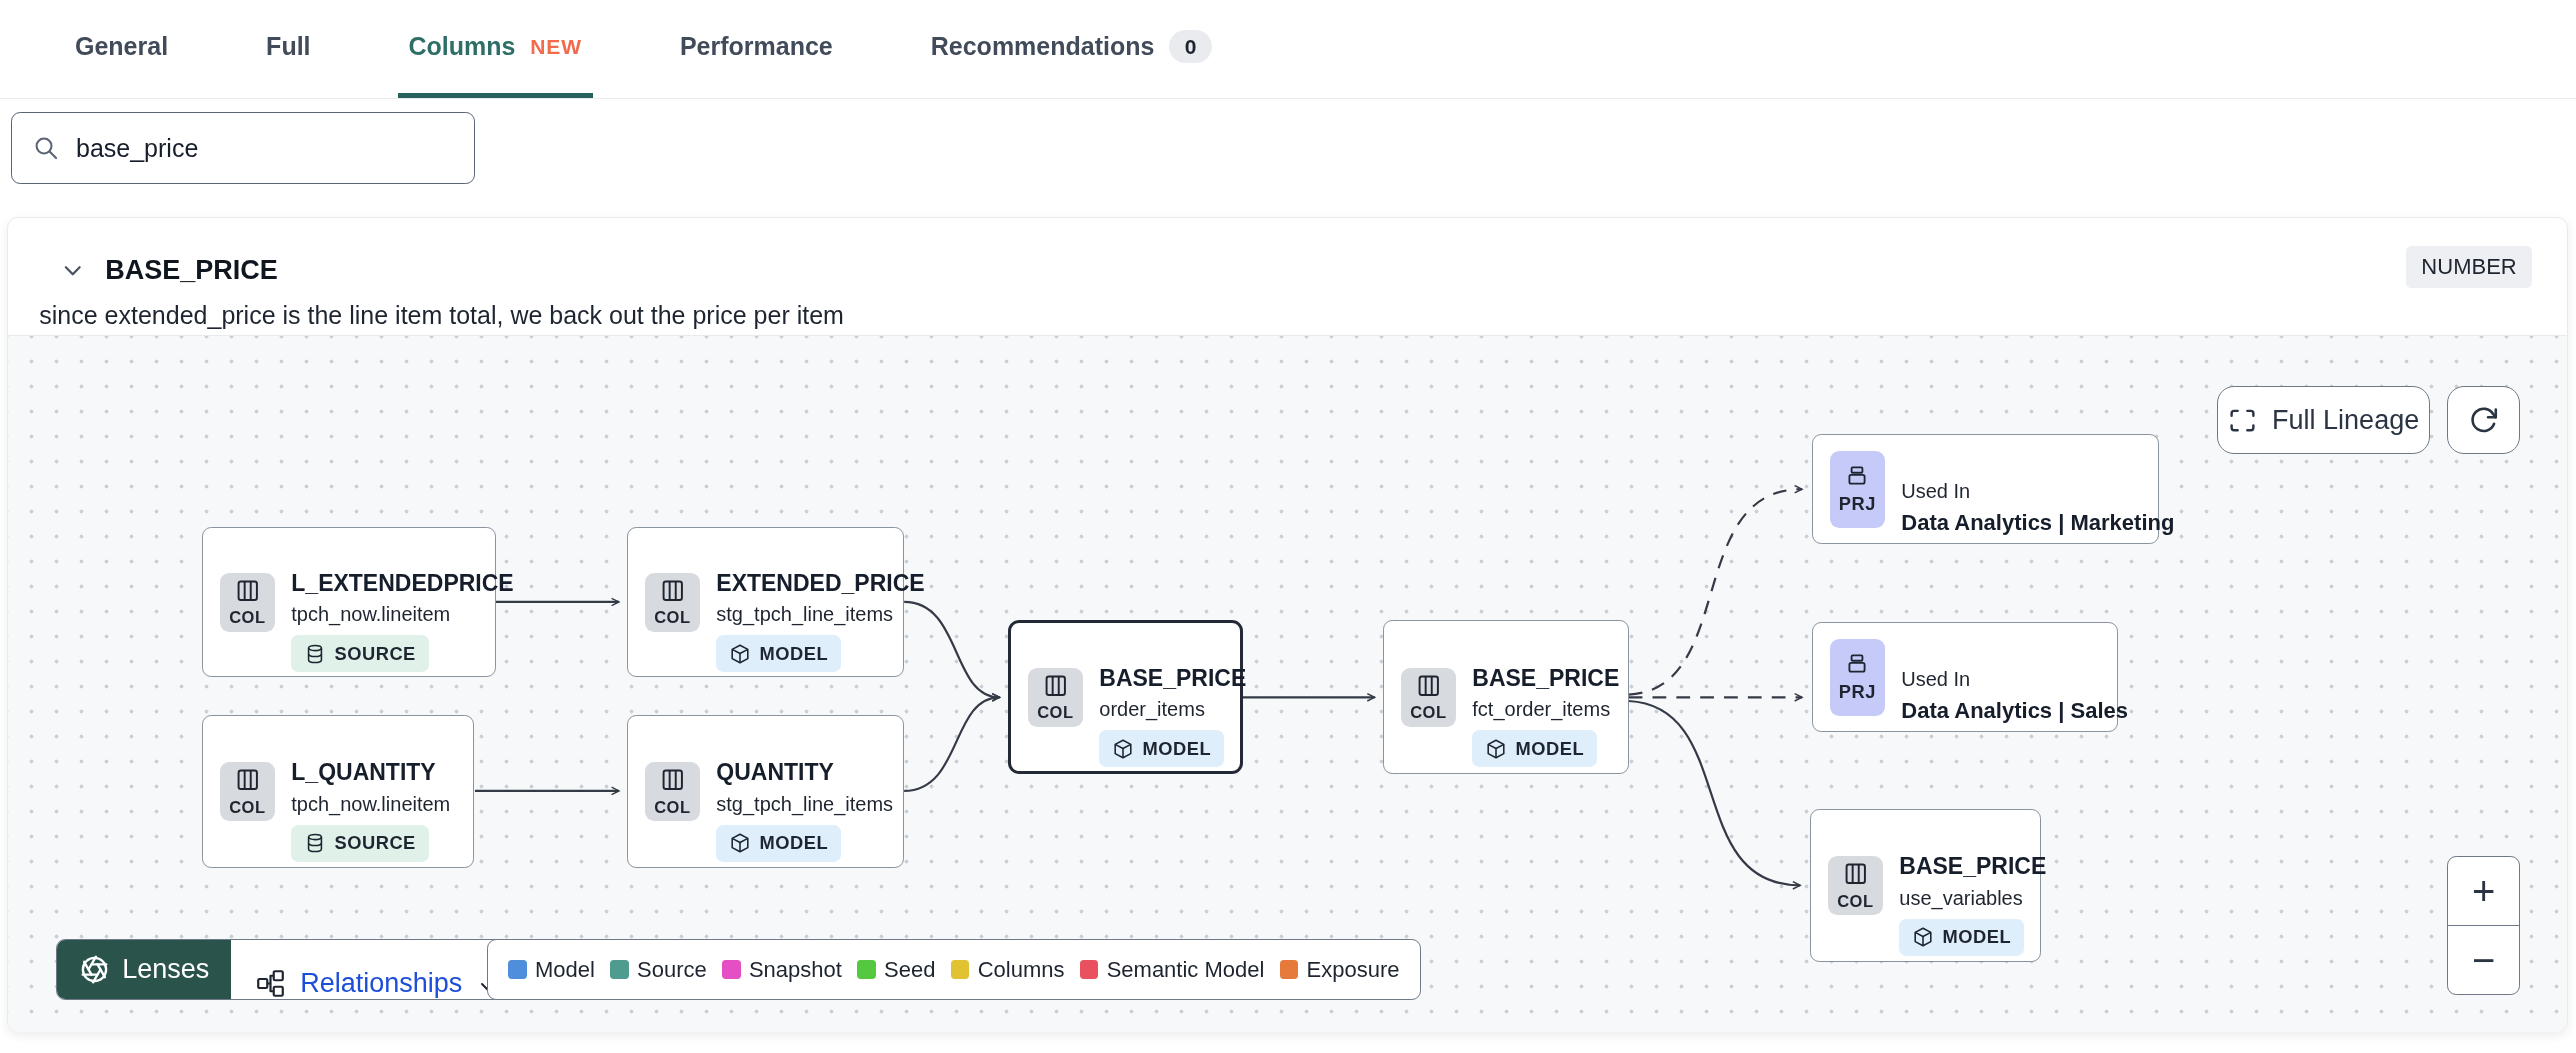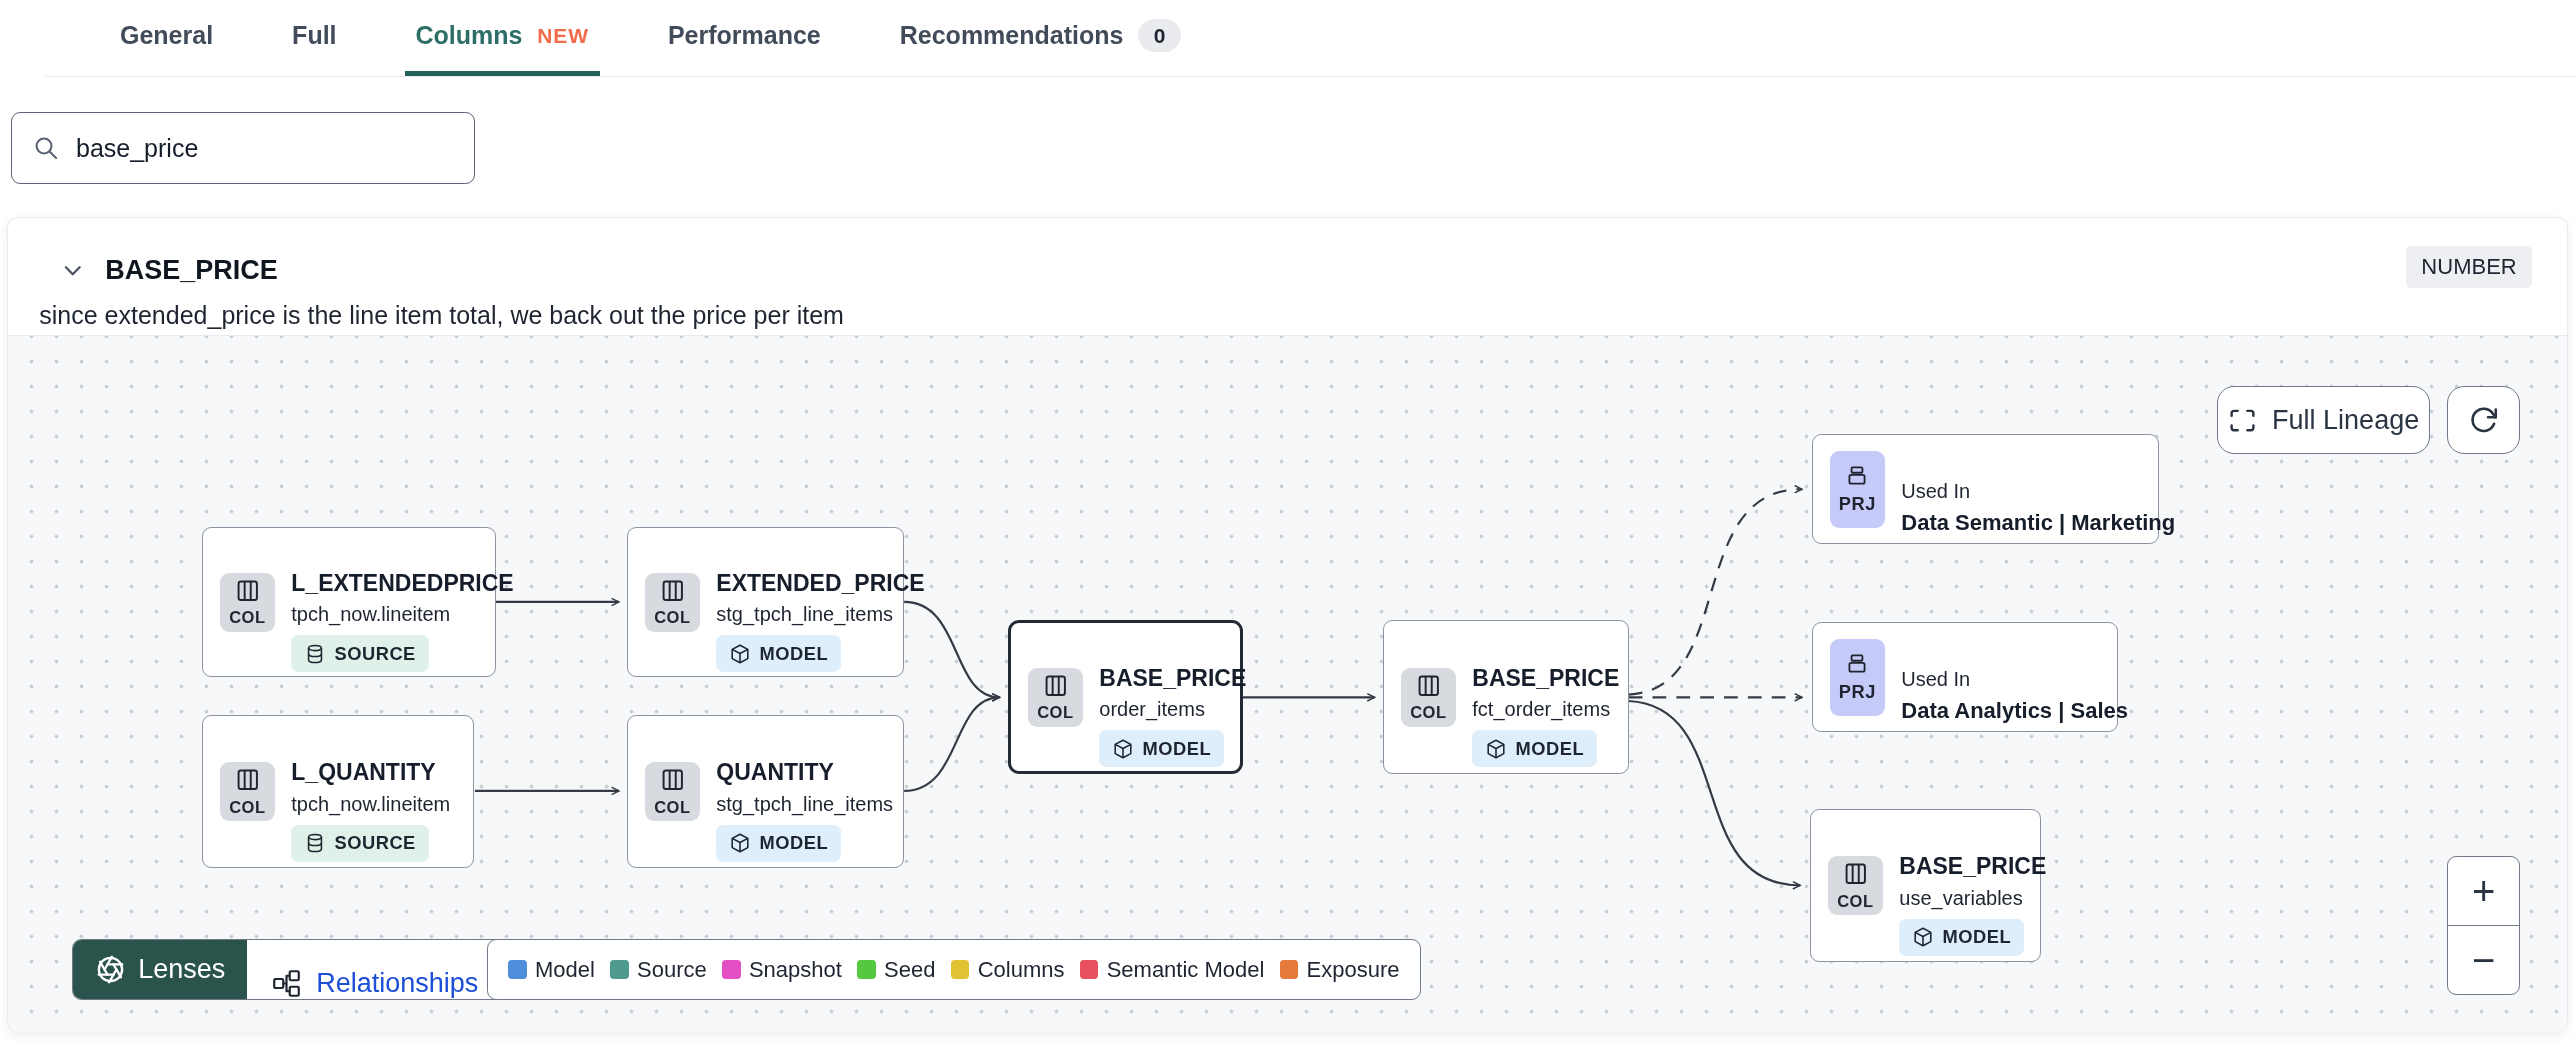--- a/index.html
+++ b/index.html
@@ -1,22 +1,22 @@
 <!DOCTYPE html>
 <html style="font-size:14.7px"><head>
 <meta charset="utf-8">
 <style>
   * { margin:0; padding:0; box-sizing:border-box; }
   html,body { background:#fff; }
   body { font-family:"Liberation Sans", sans-serif; color:#1e2530; }
   #page { position:relative; width:2576px; height:1053px; background:#fff; overflow:hidden; }
 
   
-  .tabbar { display:flex; align-items:stretch; height:77px; padding-left:64px; gap:57px;
-            border-bottom:1.8px solid #e8eaee; background:#fff;margin-left:45px; }
+  .tabbar { display:flex; align-items:stretch; height:99px; padding-left:64px; gap:76px;
+            border-bottom:1.8px solid #e8eaee; background:#fff; }
   .tab { display:flex; align-items:center; gap:14.7px; padding:0 11px; font-size:25px; font-weight:600;
          color:#414b5a; border-bottom:5.5px solid transparent; cursor:pointer; white-space:nowrap; }
   .tab.active { color:#2d6e67; font-weight:700; border-bottom-color:#26615b; }
   .tab-new { color:#f26b4c; font-size:21px; font-weight:700; letter-spacing:0.9px; }
   .tab-count { background:#e9ebee; color:#1e2530; border-radius:916px; padding:4.6px 15.6px;
                font-size:21px; font-weight:600; }
 
   
   .search-wrap { position:absolute; left:11px; top:112px; width:464px; height:72px;
                  border:1.8px solid #5a6373; border-radius:9.2px; background:#fff;
@@ -64,21 +64,21 @@
          display:flex; align-items:center; justify-content:center; cursor:pointer; color:#2b3442; }
   .full-lineage { left:2209px; top:50px; width:213px; height:68px; gap:14.7px;
                   font-size:27px; color:#2b3442; }
   .refresh-btn { left:2439px; top:50px; width:73px; height:68px; }
   .zoomctl { position:absolute; left:2439px; top:520px; width:73px; height:139px; background:#fff;
              border:1.8px solid #6f7887; border-radius:9.2px; display:flex; flex-direction:column; }
   .zoomctl .zbtn { flex:1; display:flex; align-items:center; justify-content:center;
                    font-size:40px; color:#2b3442; cursor:pointer; }
   .zoomctl .zbtn:first-child { border-bottom:1.8px solid #6f7887; }
 
-  .lens-group { position:absolute; left:64px; top:603px; height:61px; display:flex; background:#fff;
+  .lens-group { position:absolute; left:48px; top:603px; height:61px; display:flex; background:#fff;
                 border:1.8px solid #6f7887; border-radius:9.2px; overflow:hidden; }
   .lenses-btn { background:#2a544b; color:#fff; display:flex; align-items:center; gap:12px;
                 padding:0 22px; font-size:27px; cursor:pointer; }
   .rel-btn { display:flex; align-items:flex-end; gap:13.8px; padding:0 24px; font-size:27px;
              color:#1d4ed8; cursor:pointer; background:#fff; }
 
   .legend { position:absolute; left:479px; top:603px; height:61px; display:flex; align-items:center;
             gap:15.6px; padding:0 20px; background:#fff; border:1.8px solid #6f7887; border-radius:9.2px; }
   .legend-item { display:flex; align-items:center; gap:8.3px; font-size:22px; color:#1e2530; white-space:nowrap; }
   .swatch { width:18.3px; height:18.3px; border-radius:3.7px; flex:none; }
@@ -289,21 +289,21 @@
       <div class="node" style="left:1804px;top:98px;width:347px;height:110px">
         <div class="chip prj">
           <svg class="ic" width="26" height="26" viewBox="0 0 24 24" fill="none" stroke="#1e2530" stroke-width="1.7" stroke-linejoin="round">
               <rect x="7" y="4" width="10" height="5" rx="1"></rect>
               <rect x="5" y="11" width="14" height="8" rx="1.5"></rect>
             </svg>
           <span>PRJ</span>
         </div>
         <div class="node-body">
           <div class="usedin-label">Used In</div>
-          <div class="usedin-title">Data Semantic | Marketing</div>
+          <div class="usedin-title">Data Analytics | Marketing</div>
         </div>
       </div>
 
       <div class="node" style="left:1804px;top:286px;width:306px;height:110px">
         <div class="chip prj">
           <svg class="ic" width="26" height="26" viewBox="0 0 24 24" fill="none" stroke="#1e2530" stroke-width="1.7" stroke-linejoin="round">
               <rect x="7" y="4" width="10" height="5" rx="1"></rect>
               <rect x="5" y="11" width="14" height="8" rx="1.5"></rect>
             </svg>
           <span>PRJ</span>

